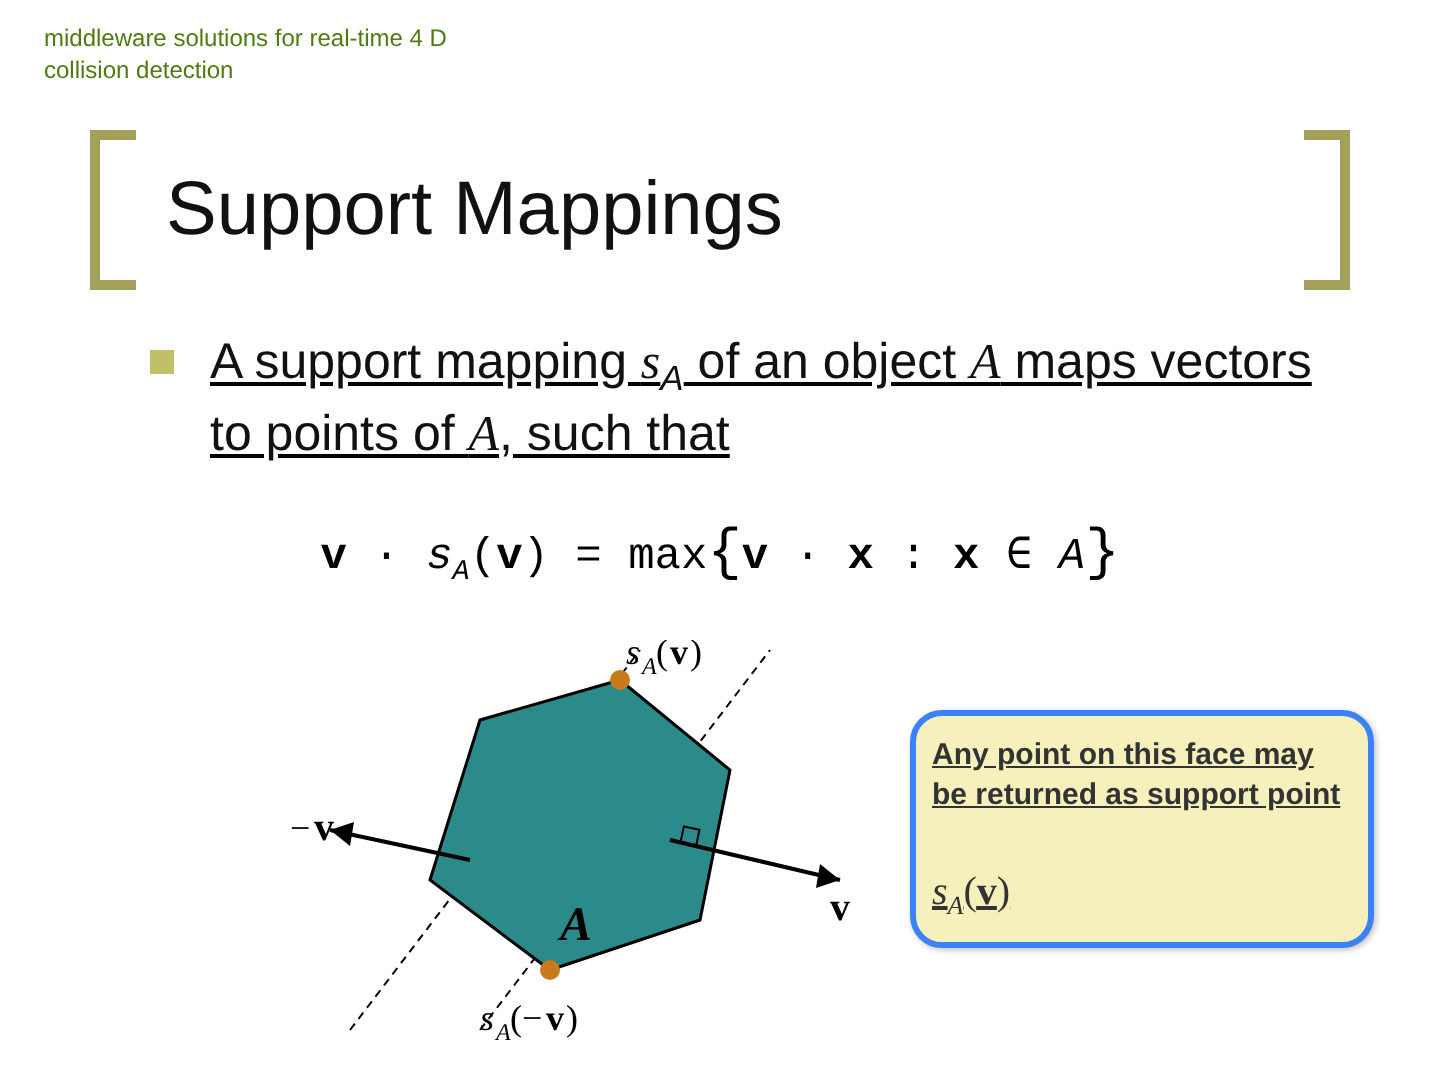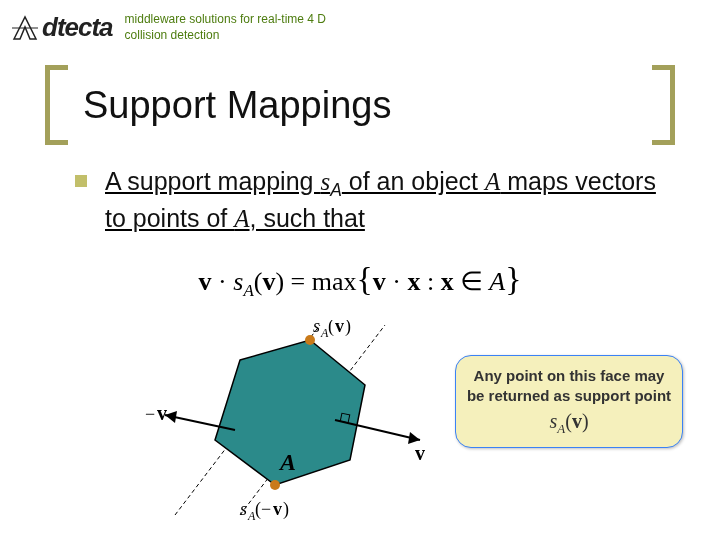--- a/index.html
+++ b/index.html
@@ -89,67 +89,61 @@
     color: #111;
   }
   .ital { font-style: italic; font-family: 'Times New Roman', serif; }
   .sub { font-size: 0.7em; vertical-align: sub; font-style: italic; }
   .equation {
     position: absolute;
     top: 260px;
     left: 0;
     width: 720px;
     text-align: center;
-    font-family: Liberation Serif, serif;
-    font-size: 26px;
+    font-family: Liberation Mono, monospace;
+    font-size: 22px;
   }
   .equation .bold { font-weight: bold; }
   .equation .subA { font-size: 0.65em; vertical-align: sub; font-style: italic; }
   .figure {
     position: absolute;
     top: 320px;
     left: 145px;
     width: 300px;
     height: 200px;
   }
   .callout {
     position: absolute;
     top: 355px;
     left: 455px;
     width: 210px;
     background: #f5f0bc;
-    border: 1px solid #3b82f6;
+    border: 3px solid #3b82f6;
     border-radius: 16px;
     padding: 10px 8px;
-    text-align: center;
+    text-align: left;
     font-size: 15px;
     font-weight: bold;
     color: #333;
     line-height: 1.35;
     box-shadow: 1px 1px 3px rgba(0,0,0,0.25);
+    text-decoration: underline;
   }
   .callout-sub {
-    margin-top: 1px;
+    margin-top: 24px;
     font-family: 'Times New Roman', serif;
     font-weight: normal;
     font-size: 20px;
   }
   .callout-sub .it { font-style: italic; }
 </style>
 </head>
 <body>
 
 <div class="header">
-  <div class="logo">
-    <svg width="30" height="30" viewBox="0 0 30 30">
-      <polygon points="4,26 15,4 26,26 20,26 15,14 10,26" fill="none" stroke="#222" stroke-width="1.5"></polygon>
-      <line x1="2" y1="15" x2="28" y2="15" stroke="#222" stroke-width="1"></line>
-    </svg>
-    <span class="logo-text">dtecta</span>
-  </div>
   <div class="tagline">middleware solutions for real-time 4 D collision detection</div>
 </div>
 
 <div class="title-wrap">
   <div class="bracket-left"></div>
   <div class="title">Support Mappings</div>
   <div class="bracket-right"></div>
 </div>
 
 <div class="body">

